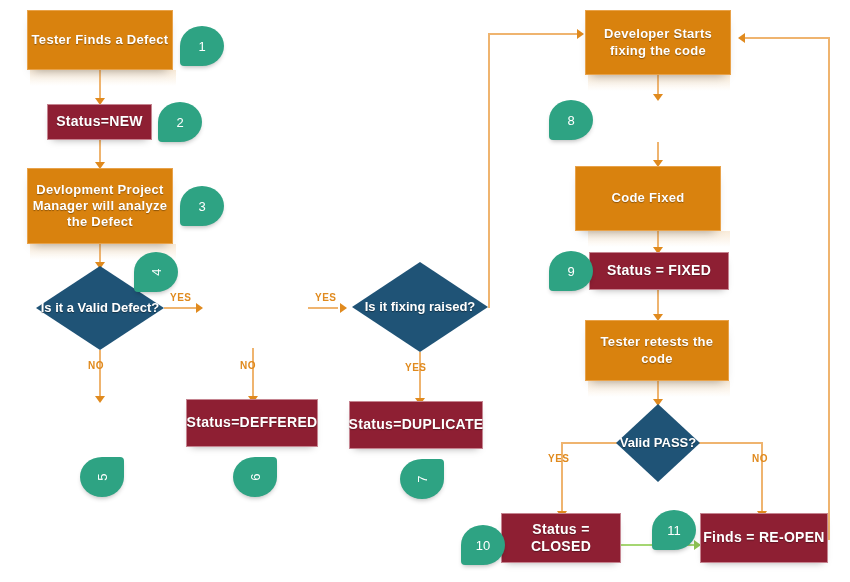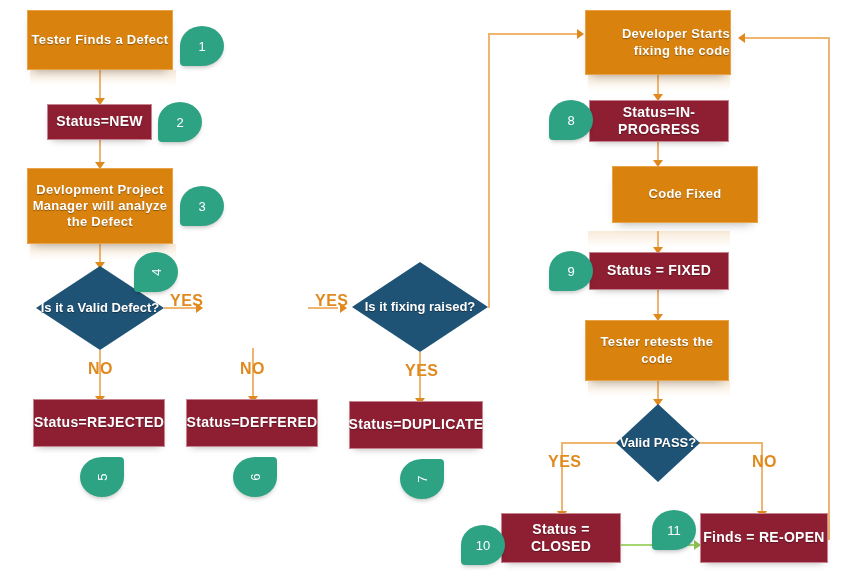--- a/index.html
+++ b/index.html
@@ -51,21 +51,21 @@
     position:absolute;inset:0;display:flex;align-items:center;
     justify-content:center;color:#ffffff;font-size:13px;
     font-weight:normal;z-index:3;
   }
   
   .badge.point-left .bshape{border-bottom-left-radius:4px;}
   .badge.point-up .bshape{border-top-right-radius:4px;}
   .badge.point-dl .bshape{border-bottom-left-radius:4px;}
 
   .lbl{
-    position:absolute;color:#e08a1e;font-weight:bold;font-size:16px;
+    position:absolute;color:#e08a1e;font-weight:bold;font-size:10px;
     z-index:6;letter-spacing:.5px;
   }
   .line{position:absolute;background:#efb46f;z-index:1;}
   .line.h{height:2px;}
   .line.v{width:2px;}
   .line.green{background:#a5d672;}
   .arrow{position:absolute;width:0;height:0;z-index:2;}
   .arrow.down{border-left:5px solid transparent;border-right:5px solid transparent;border-top:7px solid #e08a1e;}
   .arrow.right{border-top:5px solid transparent;border-bottom:5px solid transparent;border-left:7px solid #e08a1e;}
   .arrow.right.green{border-left-color:#8cc152;}
@@ -125,23 +125,20 @@
   </div>
 
   <div class="line h" style="left:164px;top:307px;width:32px;"></div>
   <div class="lbl" style="left:170px;top:292px;">YES</div>
   <div class="arrow right" style="left:196px;top:303px;"></div>
 
   <div class="line v" style="left:99px;top:350px;height:50px;"></div>
   <div class="lbl" style="left:88px;top:360px;">NO</div>
   <div class="arrow down" style="left:95px;top:396px;"></div>
 
-  <div class="node status" style="left:33px;top:399px;width:132px;height:48px;">
-    <span>Status=REJECTED</span>
-  </div>
   <div class="badge point-up" style="left:80px;top:457px;">
     <div class="bshape"></div>
     <div class="bnum" style="transform:rotate(-90deg);">5</div>
   </div>
 
 
   <div class="line h" style="left:308px;top:307px;width:30px;"></div>
   <div class="lbl" style="left:315px;top:292px;">YES</div>
   <div class="arrow right" style="left:340px;top:303px;"></div>
 
@@ -173,40 +170,37 @@
     <div class="bshape"></div>
     <div class="bnum" style="transform:rotate(-90deg);">7</div>
   </div>
 
   <div class="line h" style="left:488px;top:306px;width:2px;"></div>
   <div class="line v" style="left:488px;top:34px;height:273px;"></div>
   <div class="line h" style="left:488px;top:33px;width:90px;"></div>
   <div class="arrow right" style="left:577px;top:29px;"></div>
 
   <div class="shadowband" style="left:588px;top:75px;width:142px;"></div>
-  <div class="node proc" style="left:585px;top:10px;width:146px;height:65px;text-align:right;">
+  <div class="node proc" style="left:585px;top:10px;width:146px;height:65px;">
     <span>Developer Starts fixing the code</span>
   </div>
 
   <div class="line v" style="left:657px;top:75px;height:22px;"></div>
   <div class="arrow down" style="left:653px;top:94px;"></div>
 
-  <div class="node status" style="left:589px;top:100px;width:140px;height:42px;">
-    <span>Status=IN-PROGRESS</span>
-  </div>
   <div class="badge point-left" style="left:549px;top:100px;">
     <div class="bshape"></div>
     <div class="bnum">8</div>
   </div>
 
   <div class="line v" style="left:657px;top:142px;height:22px;"></div>
   <div class="arrow down" style="left:653px;top:160px;"></div>
 
   <div class="shadowband" style="left:588px;top:231px;width:142px;"></div>
-  <div class="node proc" style="left:612px;top:166px;width:146px;height:57px;">
+  <div class="node proc" style="left:575px;top:166px;width:146px;height:65px;">
     <span>Code Fixed</span>
   </div>
 
   <div class="line v" style="left:657px;top:231px;height:20px;"></div>
   <div class="arrow down" style="left:653px;top:247px;"></div>
 
   <div class="node status" style="left:589px;top:252px;width:140px;height:38px;">
     <span>Status = FIXED</span>
   </div>
   <div class="badge point-left" style="left:549px;top:251px;">

